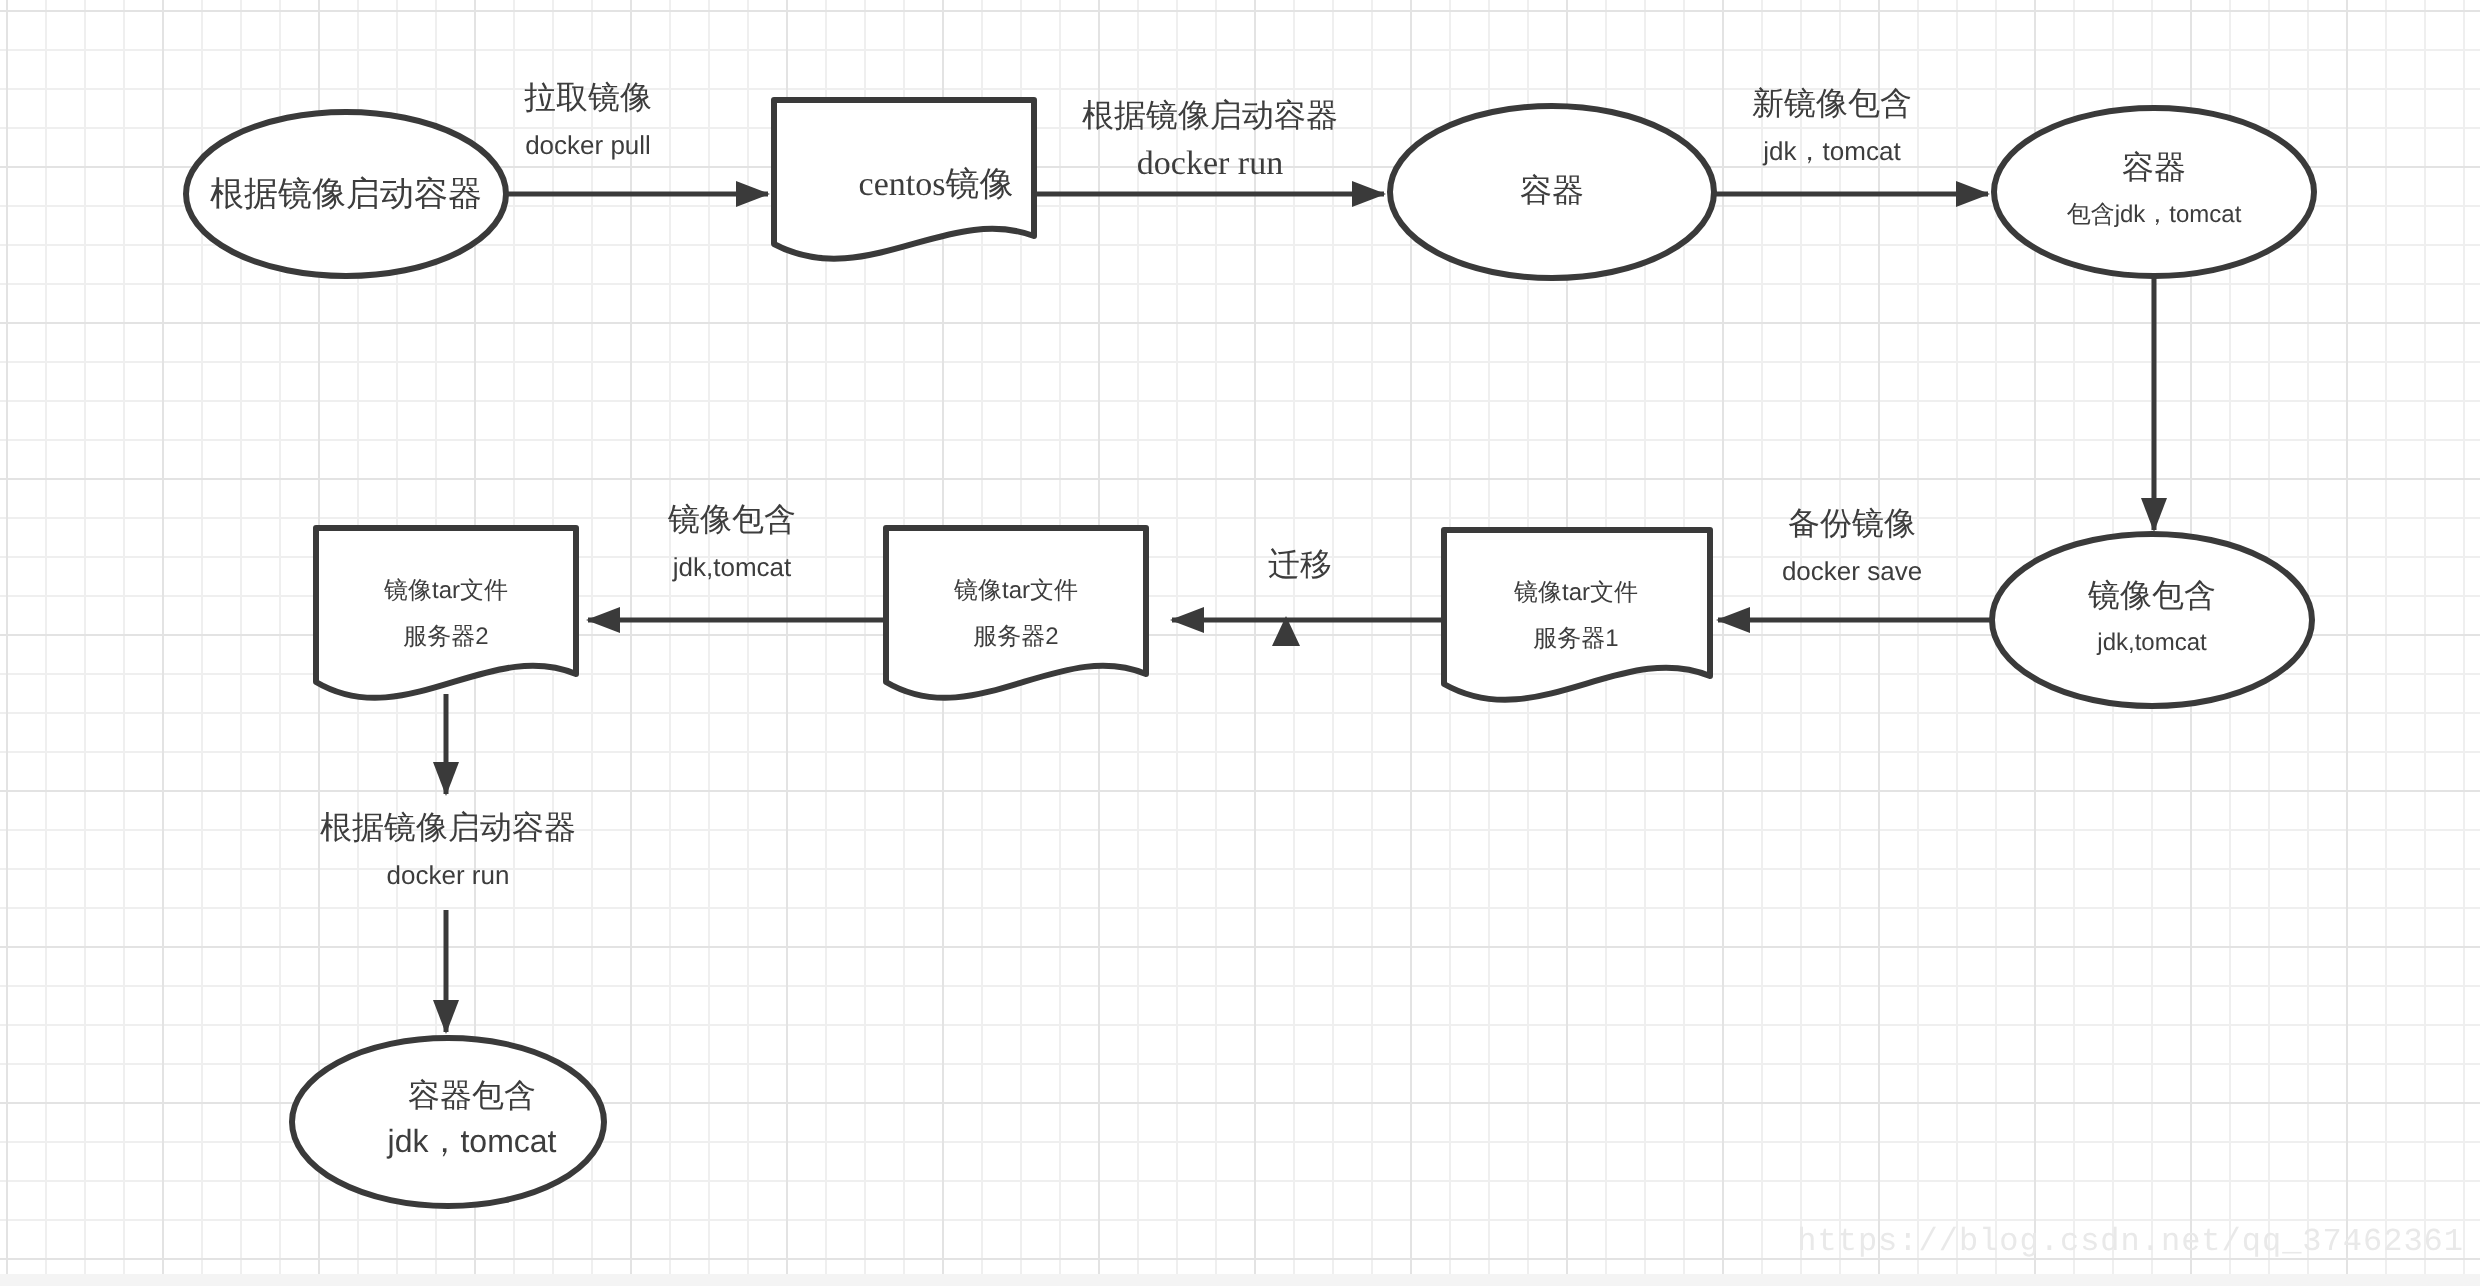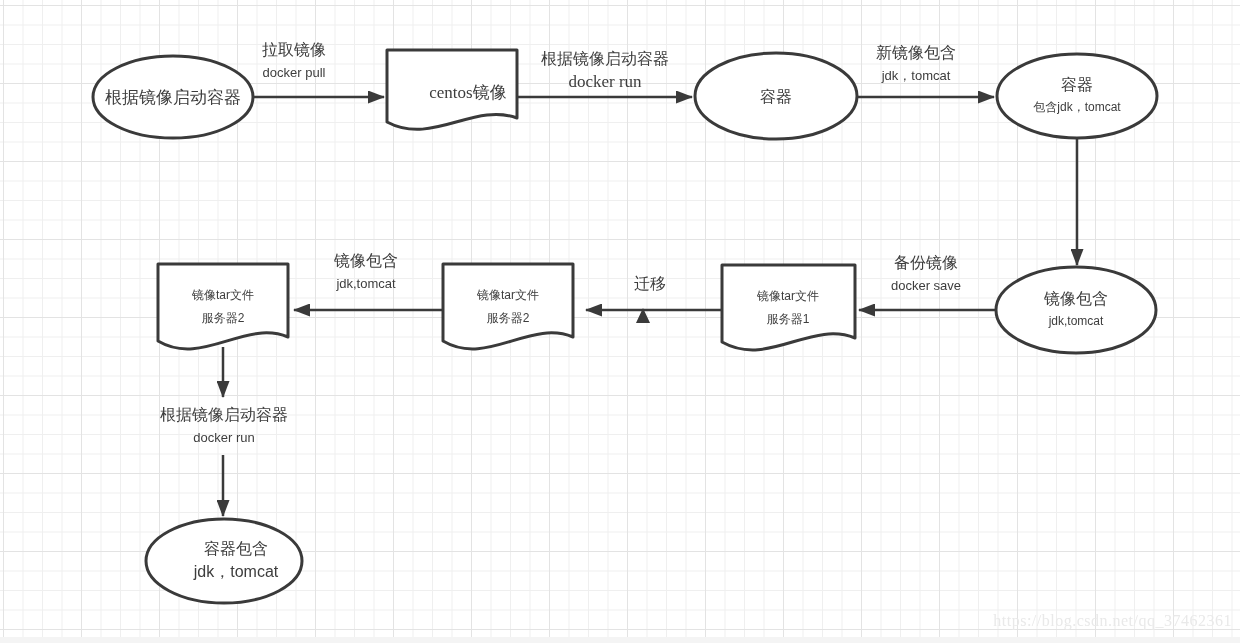--- a/index.html
+++ b/index.html
@@ -30,21 +30,21 @@
   .t-sans-lat{font-family:"Liberation Sans","DejaVu Sans",sans-serif;font-size:13px;}
   .t-serif{font-family:"Liberation Serif","DejaVu Serif",serif;font-size:17px;}
   .t-serif-sm{font-family:Liberation Sans, sans-serif;font-size:12px;}
   .lbl span{display:block;}
   .watermark{
     position:absolute;
     right:8px;top:612px;
     font-size:16px;
     color:#e9e9e9;
     letter-spacing:0.5px;
-    font-family:Liberation Serif, serif;
+    font-family:Liberation Mono, monospace;
   }
   .bottom-strip{
     position:absolute;left:0;bottom:0;
     width:100%;height:6px;
     background:#f4f4f4;
   }
 </style>
 </head>
 <body>
 

